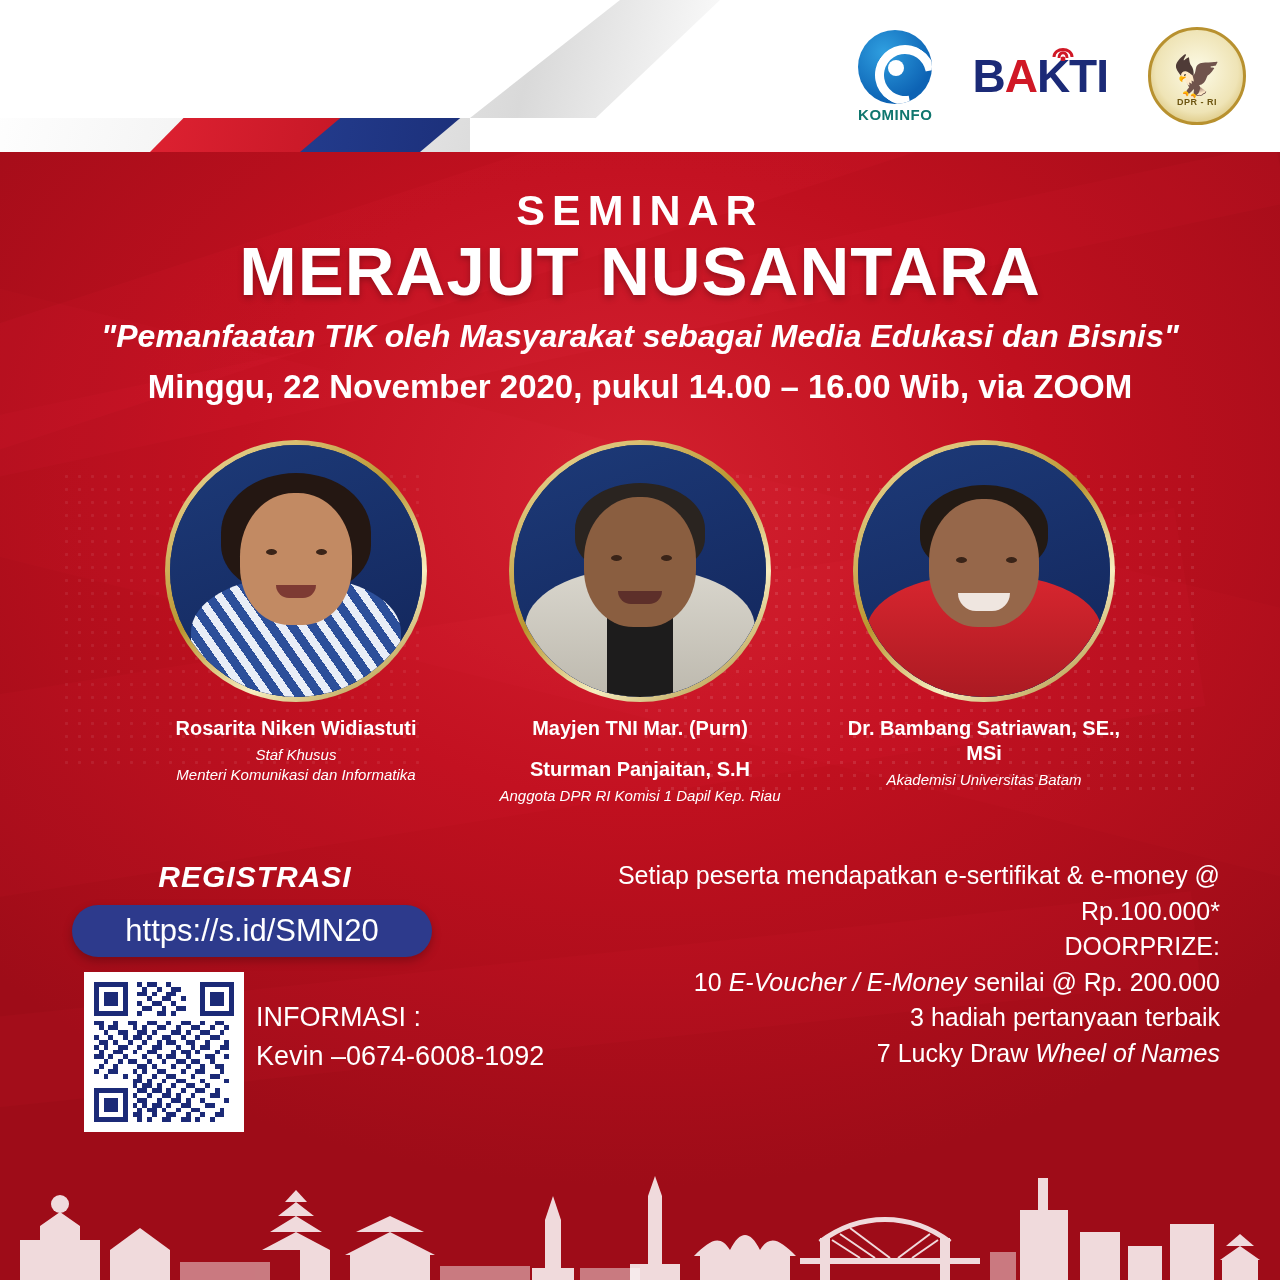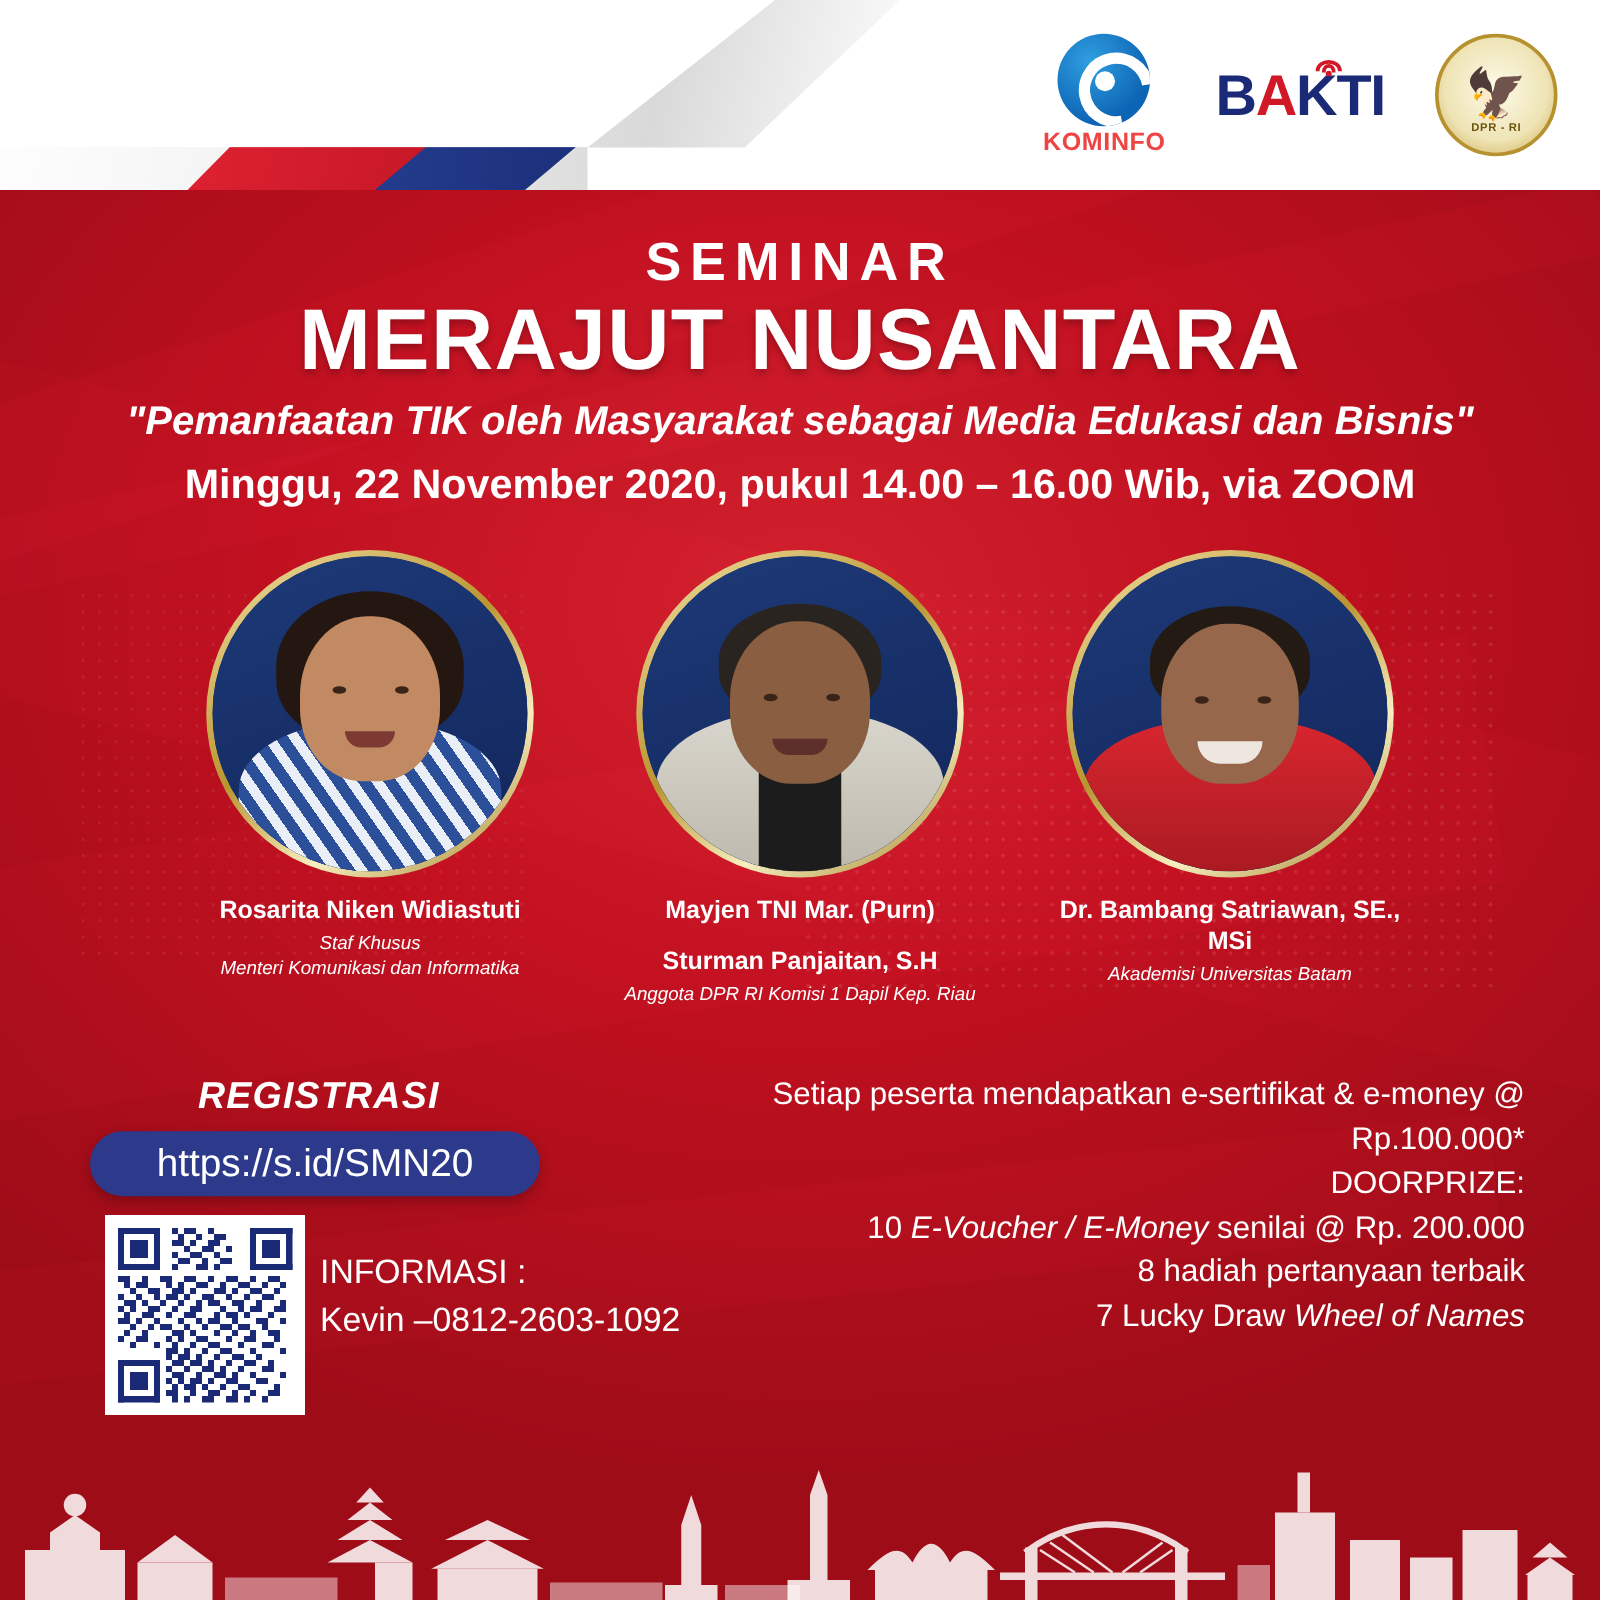--- a/index.html
+++ b/index.html
@@ -72,21 +72,21 @@
     position:relative;overflow:hidden;
   }
   .kominfo .mark:before{
     content:"";position:absolute;left:17px;top:15px;width:42px;height:42px;border-radius:50%;
     border:9px solid #ffffff;border-right-color:transparent;transform:rotate(35deg);
   }
   .kominfo .mark:after{
     content:"";position:absolute;left:30px;top:30px;width:16px;height:16px;border-radius:50%;
     background:#ffffff;
   }
-  .kominfo .txt{font-size:20px;font-weight:bold;color:#ef4444;letter-spacing:.5px;}
+  .kominfo .txt{font-size:15px;font-weight:bold;color:#0f766e;letter-spacing:.5px;}
   .bakti{display:flex;align-items:flex-start;}
   .bakti .word{font-size:46px;font-weight:bold;letter-spacing:-1px;color:#1b2a77;line-height:1;}
   .bakti .word .k{color:#d01826;}
   .bakti-wrap{position:relative;}
   .bakti-wave{
     position:absolute;left:78px;top:-14px;width:26px;height:22px;
   }
   .dpr{
     width:92px;height:92px;border-radius:50%;
     background:radial-gradient(circle at 50% 45%,#fdfbe8 0%,#efe4b6 60%,#c9a94a 100%);
@@ -482,28 +482,28 @@
           <rect x="14" y="28" width="2" height="1"></rect>
         <rect x="18" y="28" width="2" height="1"></rect>
           <rect x="21" y="28" width="1" height="1"></rect>
           <rect x="24" y="28" width="1" height="1"></rect>
       </g>
     </svg>
   </div>
 
   <div class="infoBlock">
     <div>INFORMASI :</div>
-    <div>Kevin –0812-2603-1092</div>
+    <div>Kevin –0674-6008-1092</div>
   </div>
 
   <div class="rightInfo">
     <span class="ln">Setiap peserta mendapatkan e-sertifikat &amp;  e-money @ Rp.100.000*</span>
     <span class="ln">DOORPRIZE:</span>
     <span class="ln"><span>10 </span><span class="it">E-Voucher / E-Money</span><span>  senilai @ Rp. 200.000</span></span>
-    <span class="ln">8 hadiah pertanyaan terbaik</span>
+    <span class="ln">3 hadiah pertanyaan terbaik</span>
     <span class="ln"><span>7 Lucky Draw </span><span class="it">Wheel of Names</span></span>
   </div>
 
   <svg class="skyline" viewBox="0 0 1280 180" preserveAspectRatio="none">
     <g fill="#ffffff" opacity="0.85">
 
       <path d="M20 180 L20 140 L40 140 L40 126 L60 112 L80 126 L80 140 L100 140 L100 180 Z"></path>
       <circle cx="60" cy="104" r="9"></circle>
       <rect x="110" y="150" width="60" height="30"></rect>
       <path d="M110 150 L140 128 L170 150 Z"></path>

